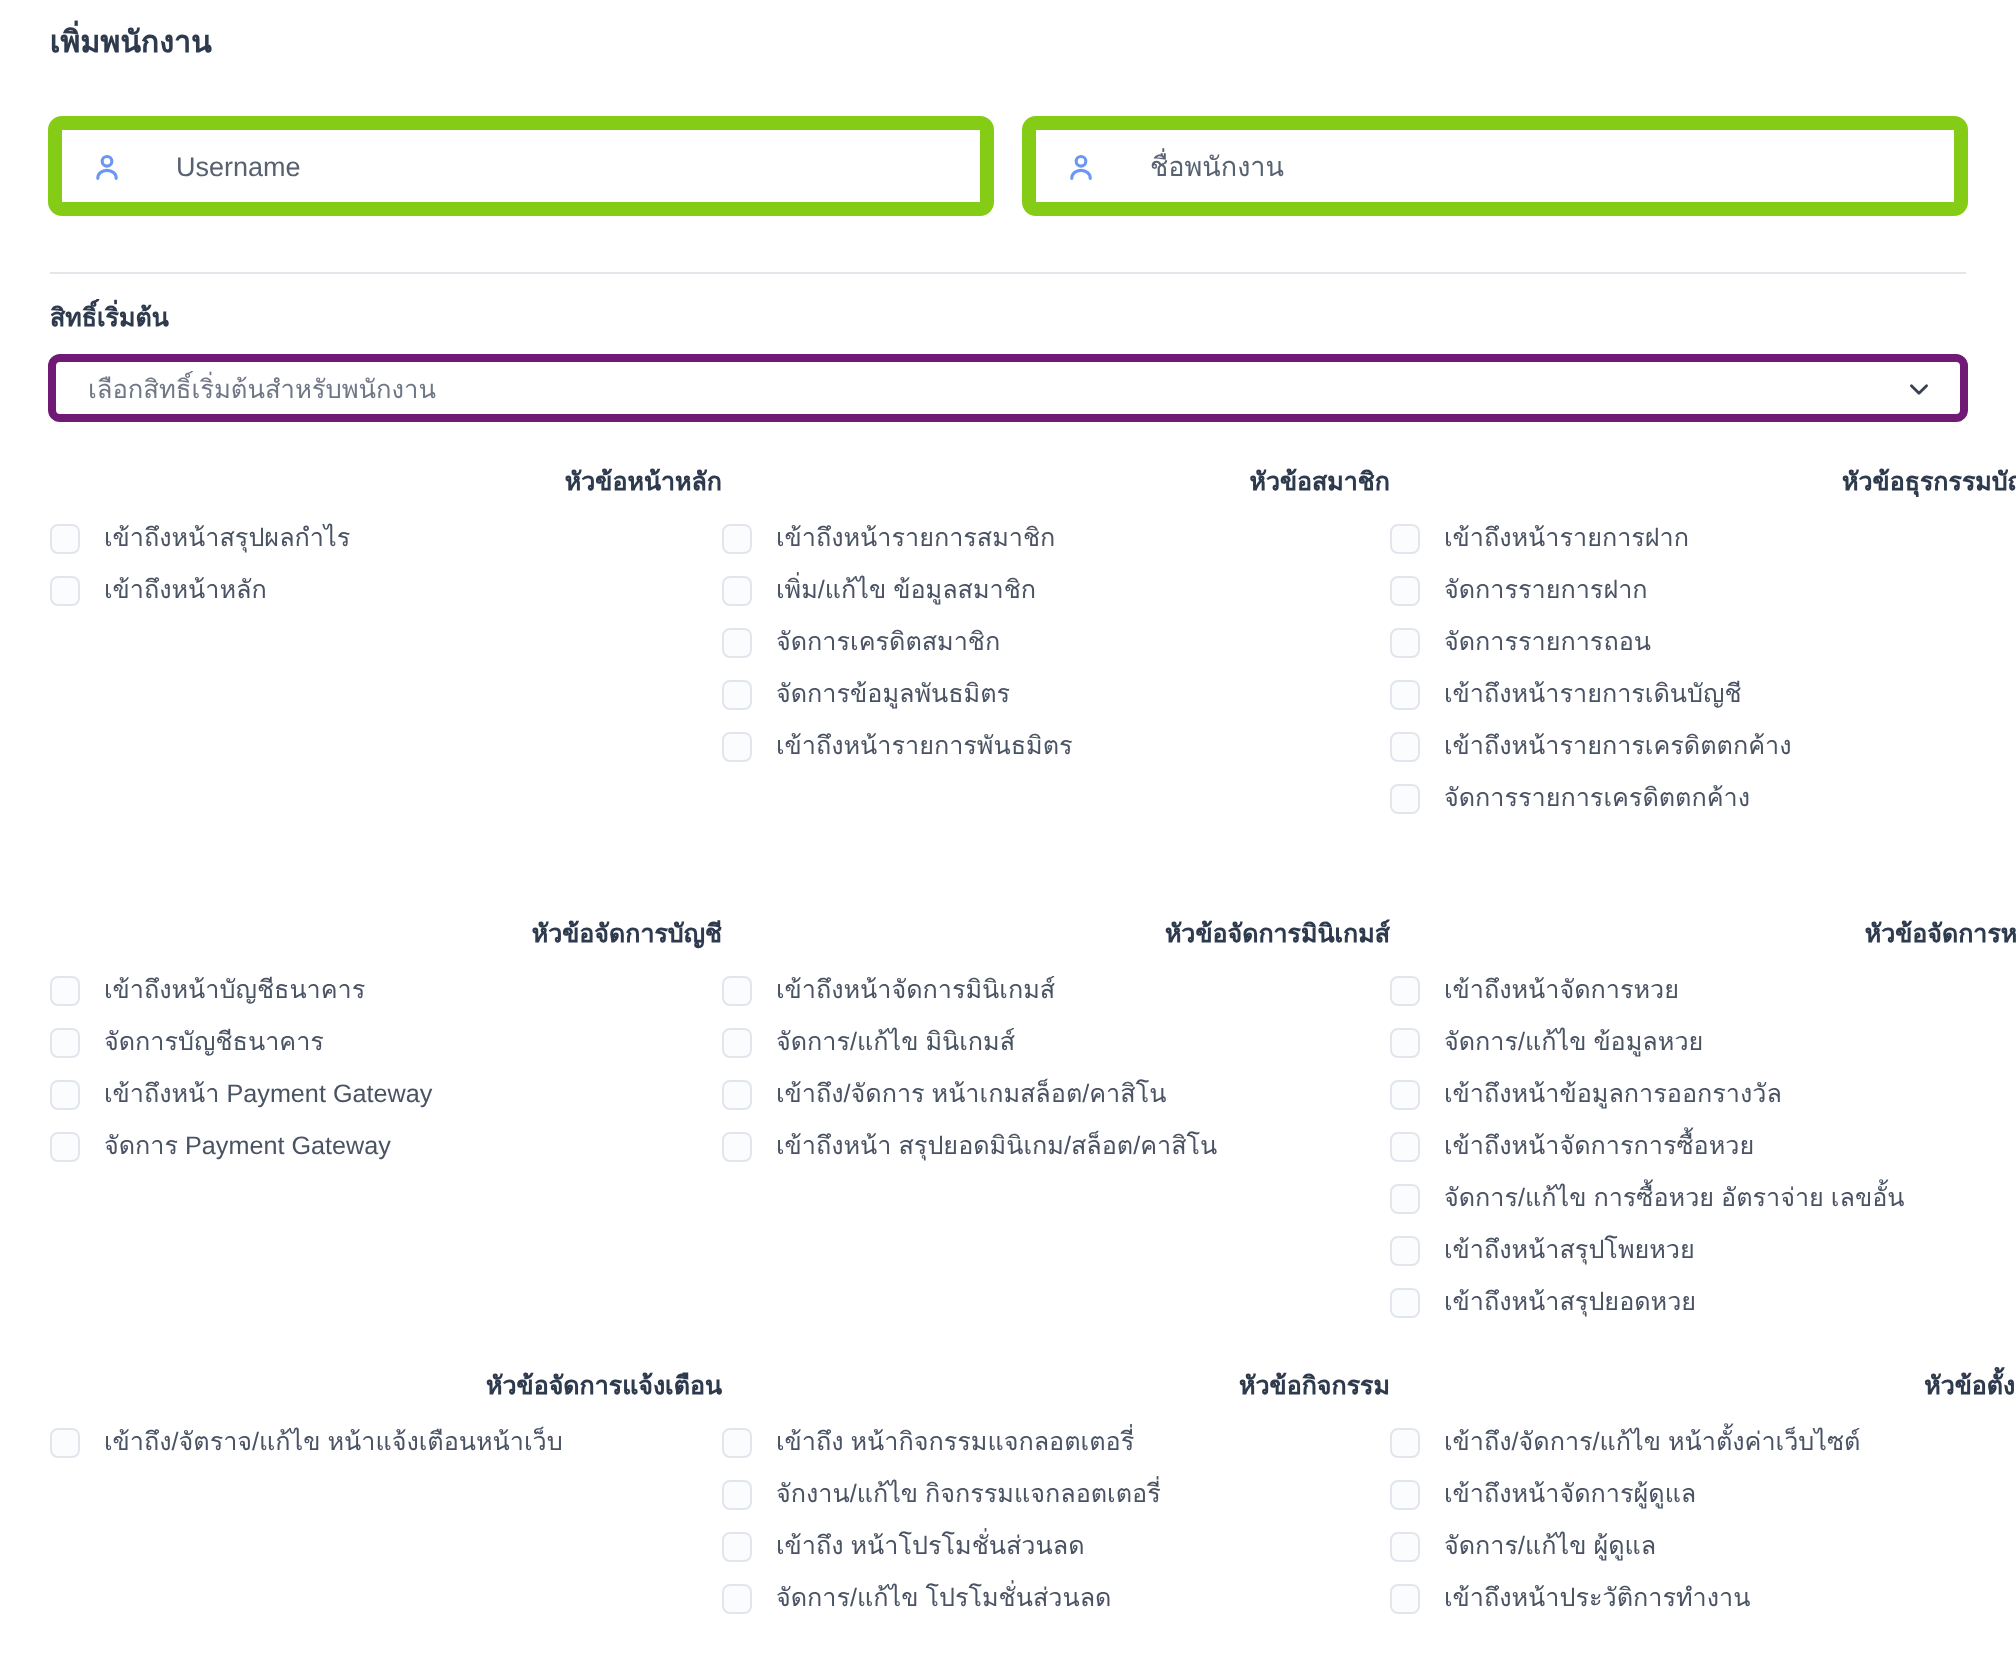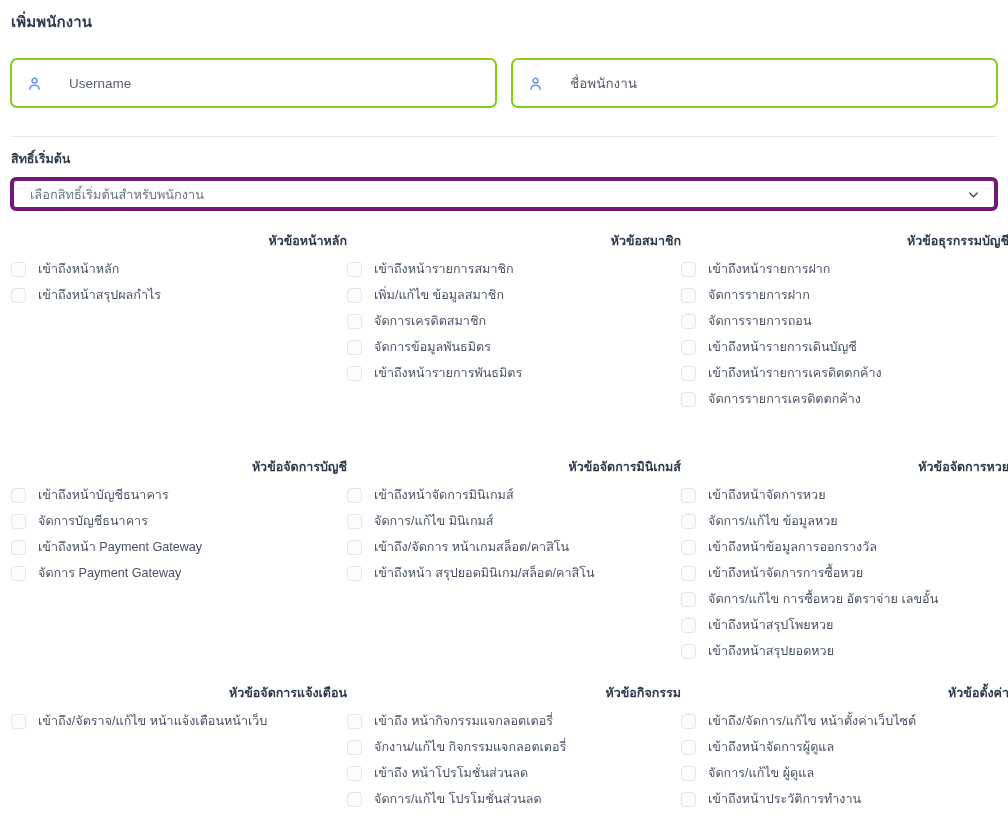--- a/index.html
+++ b/index.html
@@ -11,21 +11,21 @@
     background: #ffffff;
     font-family: "Liberation Sans", "DejaVu Sans", sans-serif;
     color: #2e3a4d;
     overflow: hidden;
   }
 
   .page {
     width: 1008px;
     height: 780px;
     position: relative;
-    padding: 0 10px;
+    padding: 0 24px;
   }
 
   
   .page-title {
     font-size: 15px;
     font-weight: 700;
     color: #2e3a4d;
     letter-spacing: 0.1px;
     padding-top: 12px;
     padding-left: 1px;
@@ -34,21 +34,21 @@
 
   
   .inputs-row {
     display: flex;
     gap: 14px;
     margin-top: 26px;
   }
   .input-wrap {
     flex: 1 1 0;
     height: 50px;
-    border: 2px solid #84cc16;
+    border: 7px solid #84cc16;
     border-radius: 7px;
     background: #ffffff;
     display: flex;
     align-items: center;
     padding: 0 14px;
   }
   .input-icon {
     width: 17px;
     height: 17px;
     flex: 0 0 17px;
@@ -196,26 +196,26 @@
         <polyline points="5 9 12 16 19 9"></polyline>
       </svg>
     </span>
   </div>
 
   <div class="perm-grid" id="perm-grid">
       <div class="perm-col">
         <div class="perm-group-title">หัวข้อหน้าหลัก</div>
         <div class="perm-item">
           <span class="cbx"></span>
+          <span class="perm-label">เข้าถึงหน้าสรุปผลกำไร</span>
+        </div>
+        <div class="perm-item">
+          <span class="cbx"></span>
           <span class="perm-label">เข้าถึงหน้าหลัก</span>
         </div>
-        <div class="perm-item">
-          <span class="cbx"></span>
-          <span class="perm-label">เข้าถึงหน้าสรุปผลกำไร</span>
-        </div>
       </div>
       <div class="perm-col">
         <div class="perm-group-title">หัวข้อสมาชิก</div>
         <div class="perm-item">
           <span class="cbx"></span>
           <span class="perm-label">เข้าถึงหน้ารายการสมาชิก</span>
         </div>
         <div class="perm-item">
           <span class="cbx"></span>
           <span class="perm-label">เพิ่ม/แก้ไข ข้อมูลสมาชิก</span>

